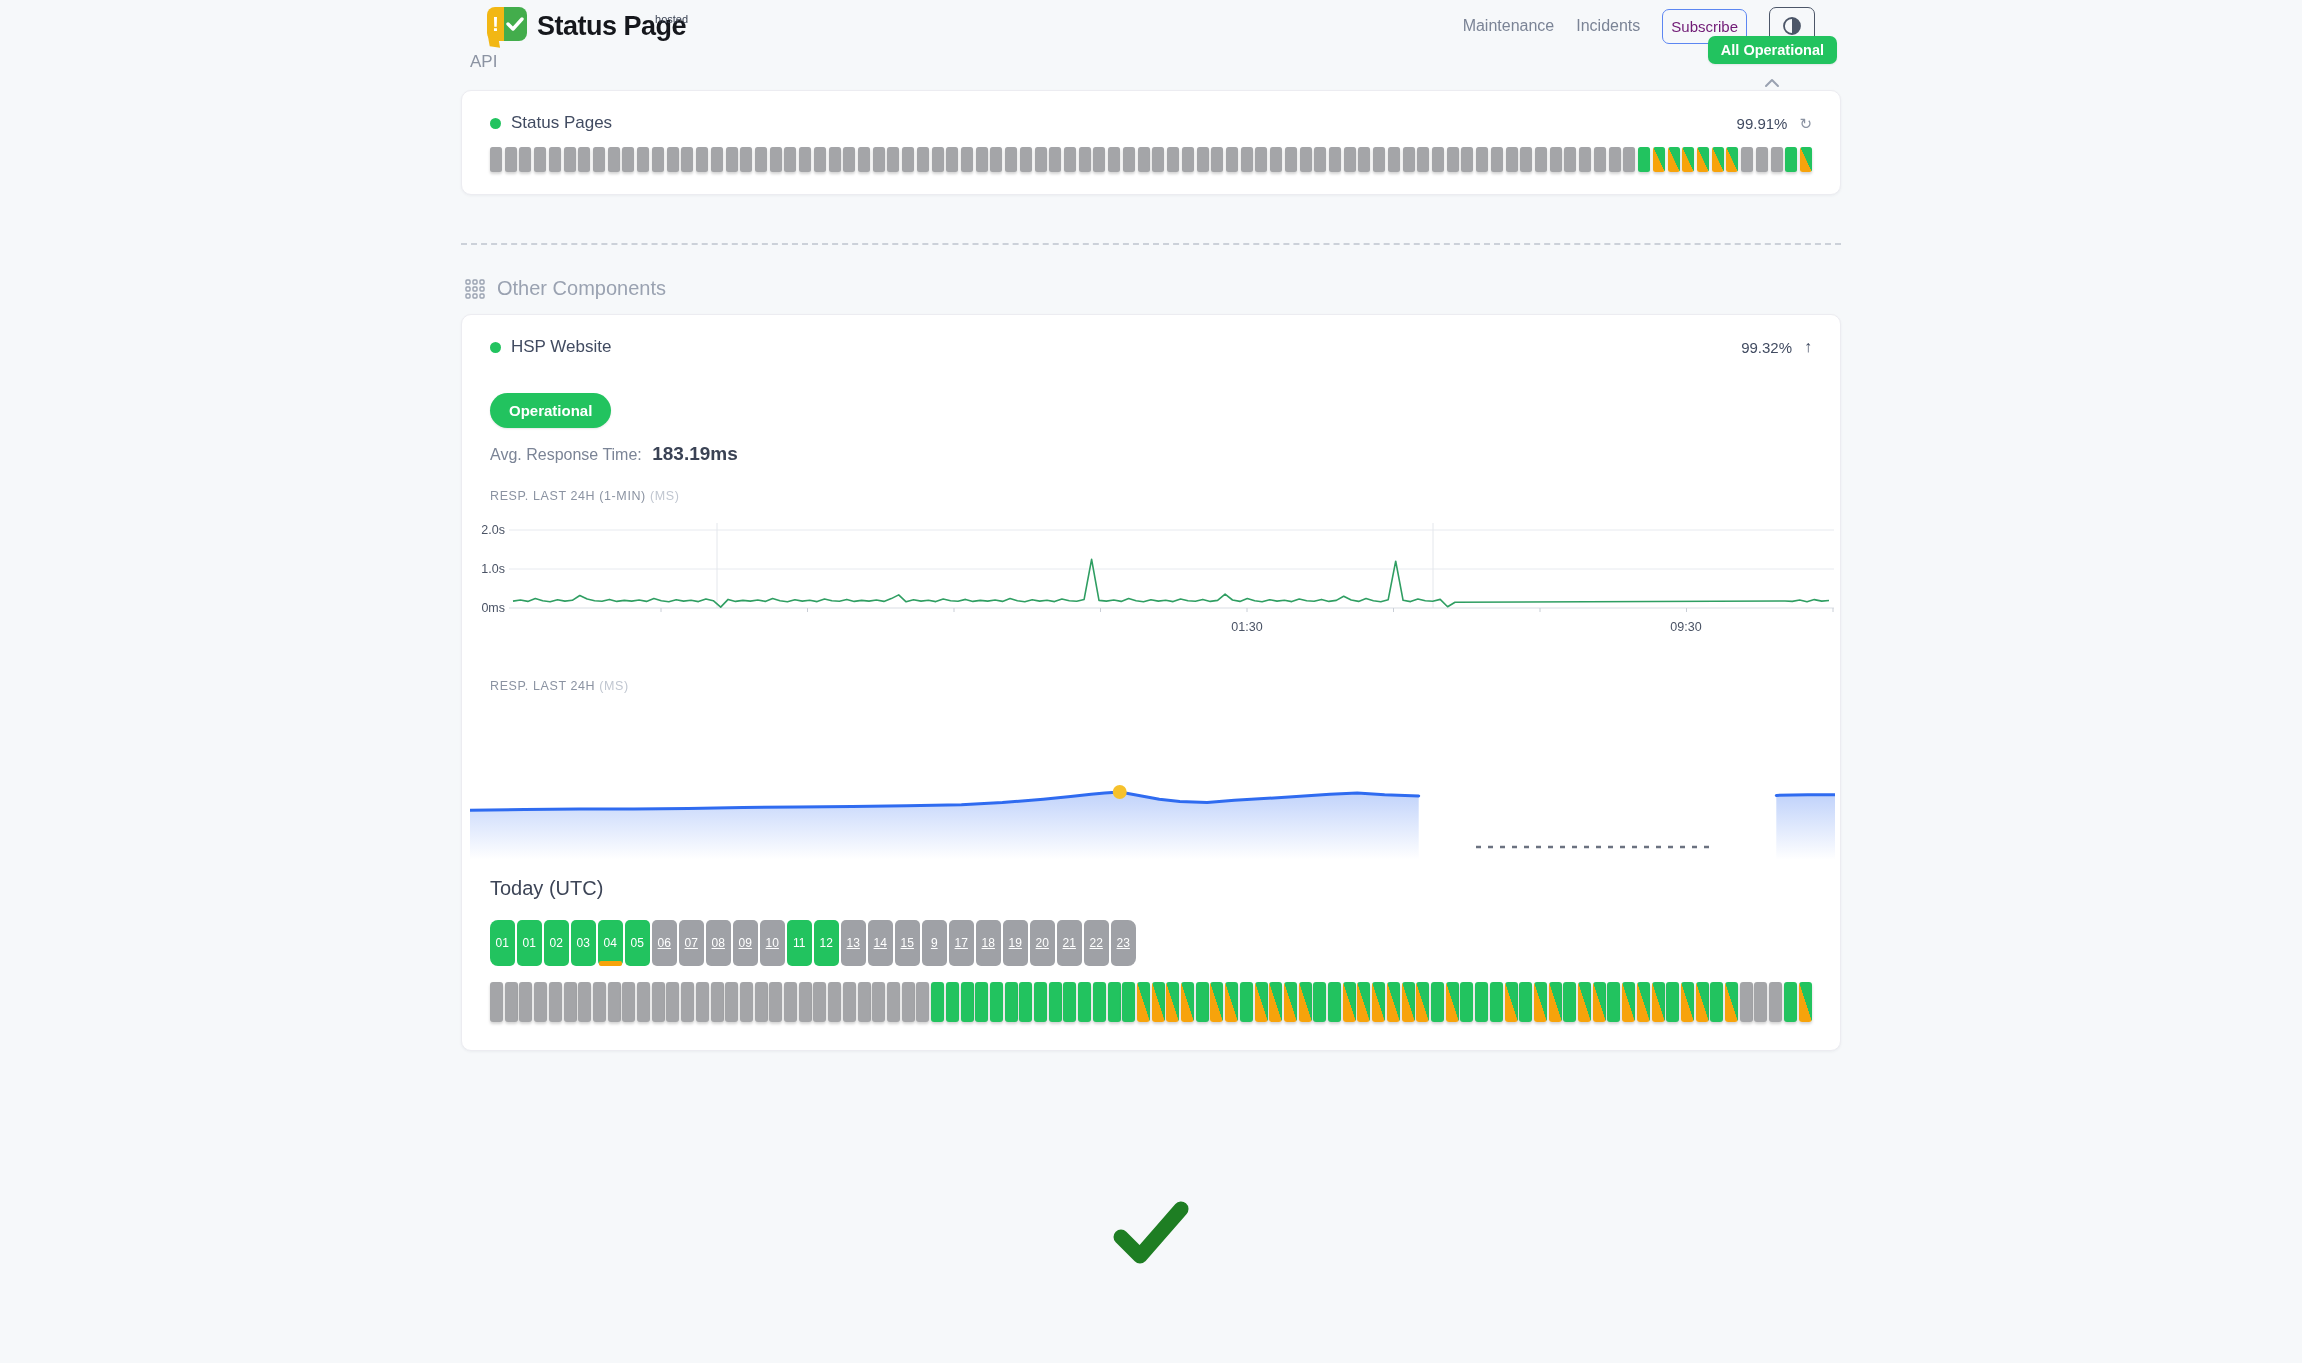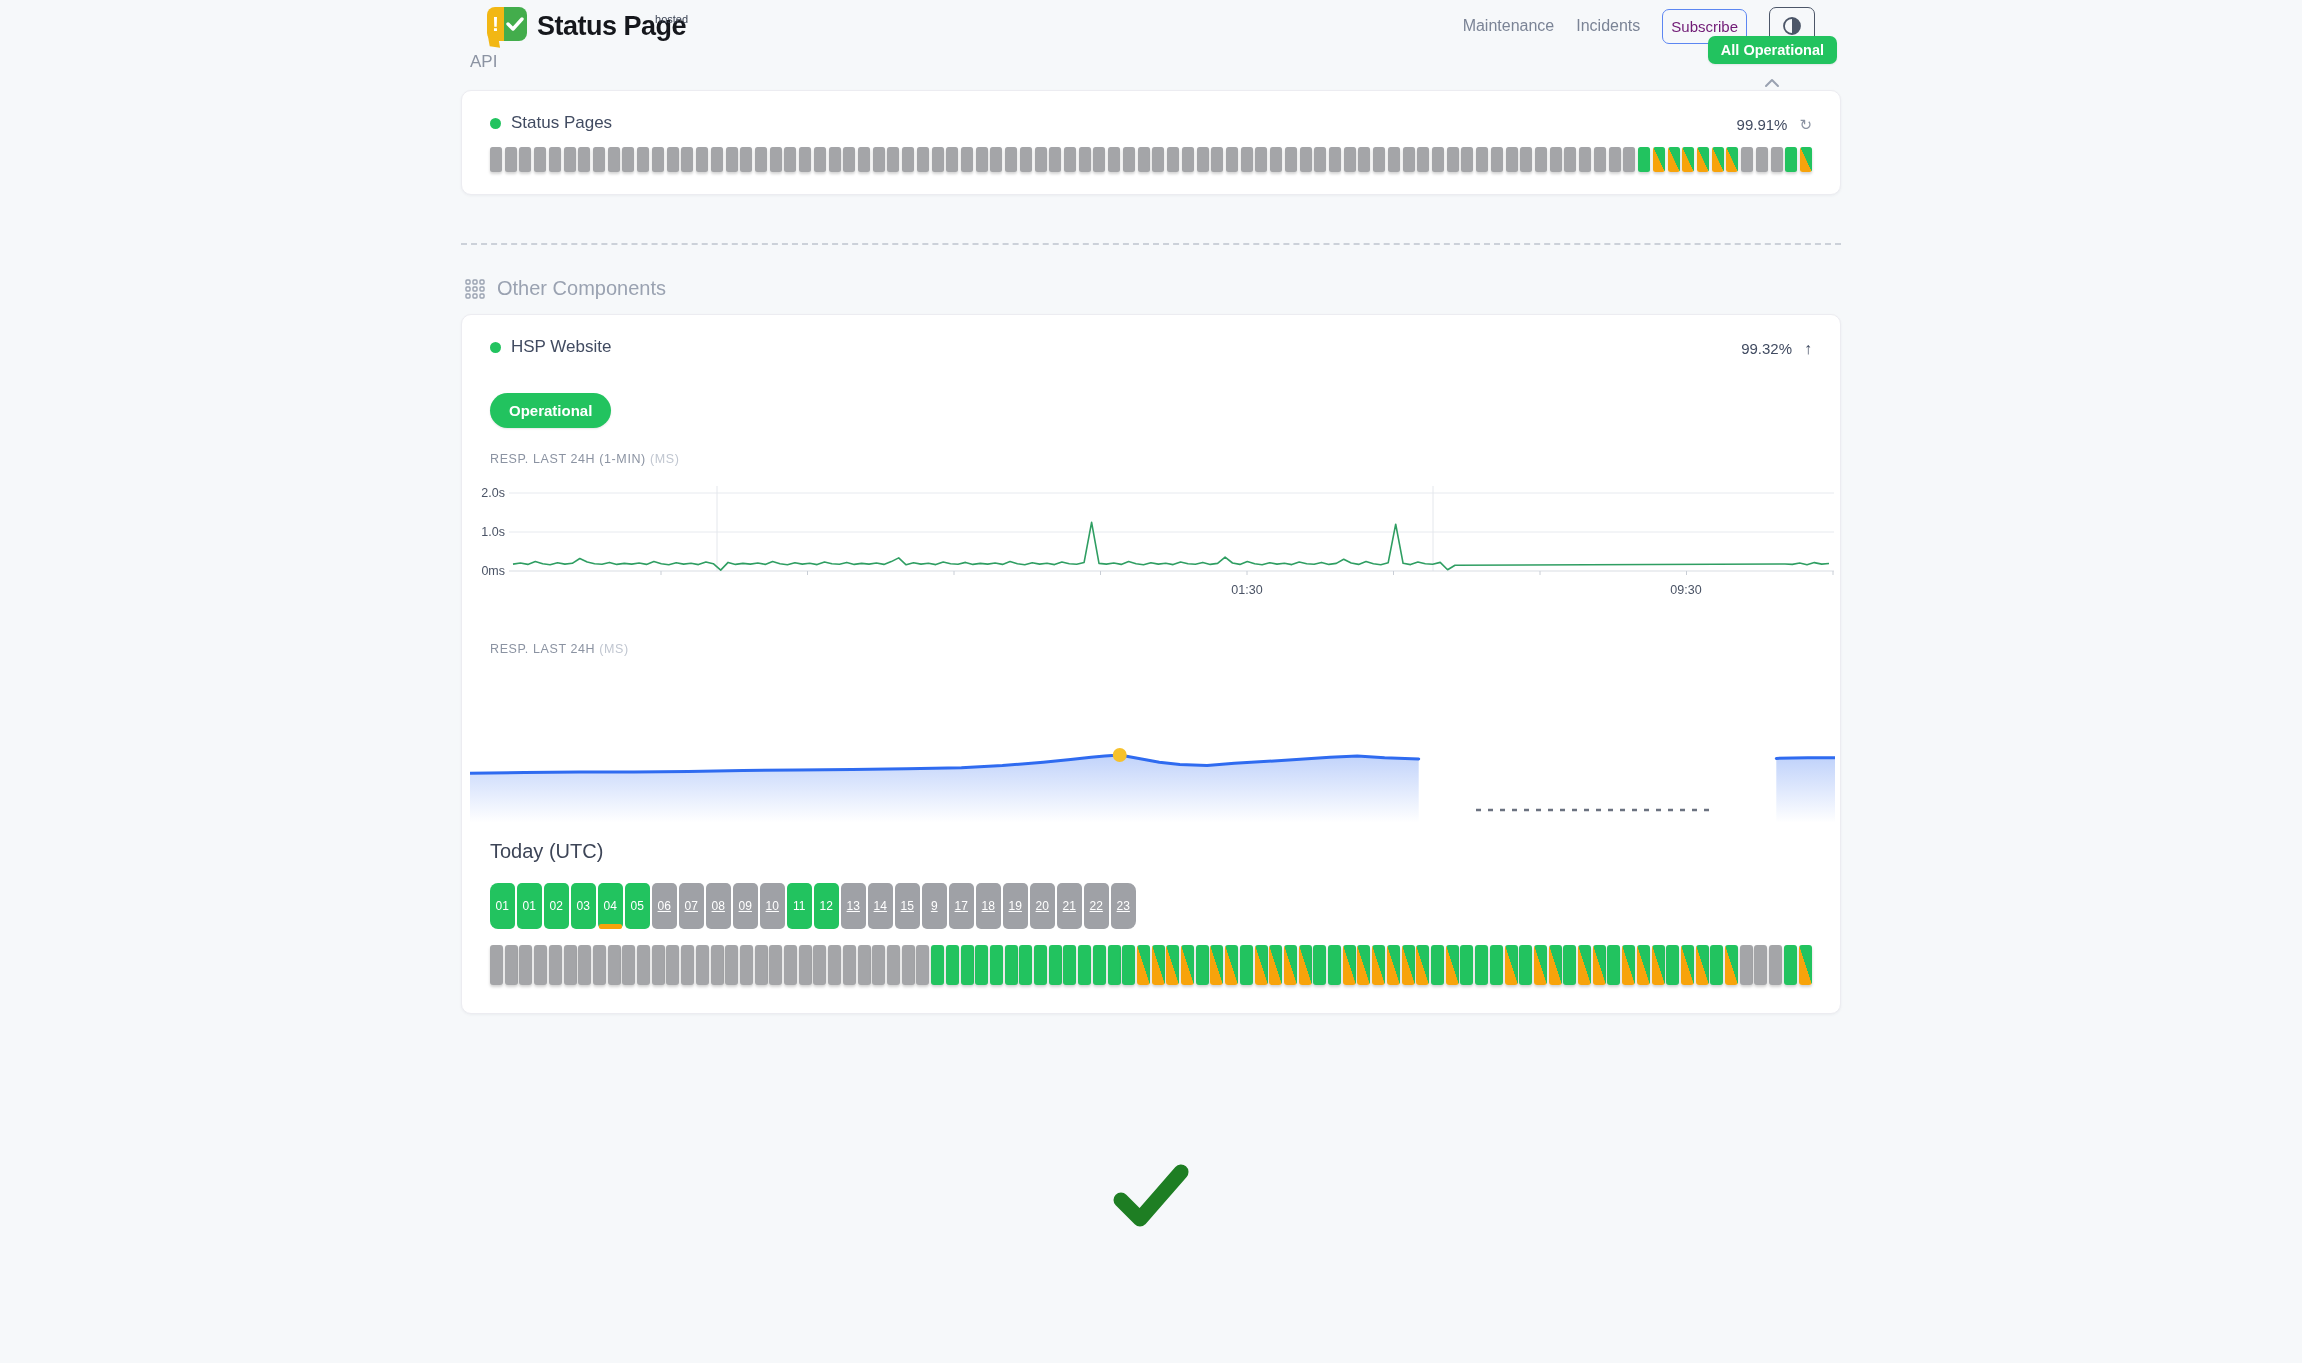--- a/index.html
+++ b/index.html
@@ -25,21 +25,21 @@
 
   
   .section-row { margin-top:-4px; display:flex; align-items:center; justify-content:space-between; padding:0 4px 0 9px; height:28px; }
   .section-title { font-size:17px; color:#8b93a2; }
   .row-right { display:flex; align-items:center; gap:14px;flex-direction:column; }
   .badge-operational { background:#22c35f; color:#fff; font-size:14.5px; font-weight:bold; padding:6px 13px; border-radius:7px; box-shadow:0 1px 2px rgba(0,0,0,.08); cursor:pointer; }
 
   
   .card { background:#fff; border:1px solid #ececf1; border-radius:10px; box-shadow:0 1px 3px rgba(20,30,60,.05); padding:22px 28px 22px 28px; }
   .card-api { margin-top:14px; }
-  .comp-row { display:flex; align-items:flex-end; justify-content:space-between; }
+  .comp-row { display:flex; align-items:center; justify-content:space-between; }
   .comp-left { display:flex; align-items:center; gap:10px; }
   .dot-green { width:11px; height:11px; border-radius:50%; background:#22c35f; }
   .comp-name { font-size:17px; color:#414b61; }
   .comp-right { display:flex; align-items:center; gap:12px; }
   .comp-uptime { font-size:15px; color:#414b61; }
   .icon-refresh { font-size:15px; color:#8b93a2; cursor:pointer; line-height:1; }
   .icon-uparrow { font-size:16px; color:#414b61; cursor:pointer; line-height:1; }
 
   
   .strip { display:flex; justify-content:space-between; margin-top:14px; }
@@ -260,20 +260,24 @@
         <span class="comp-name">HSP Website</span>
       </div>
       <div class="comp-right">
         <span class="comp-uptime">99.32%</span>
         <span class="icon-uparrow">↑</span>
       </div>
     </div>
 
     <span class="pill-status">Operational</span>
 
+    <div class="avg-line">
+      <span>Avg. Response Time:</span>
+      <span class="avg-value">183.19ms</span>
+    </div>
 
     <div class="chart-label">
       <span>RESP. LAST 24H (1-MIN)</span>
       <span class="unit">(MS)</span>
     </div>
 
     
     <div class="chart1-wrap">
       <svg id="chart1" width="1357" height="130" viewBox="0 0 1357 130">
         <line x1="32" y1="17" x2="1357" y2="17" stroke="#e7eaef" stroke-width="1"></line>

